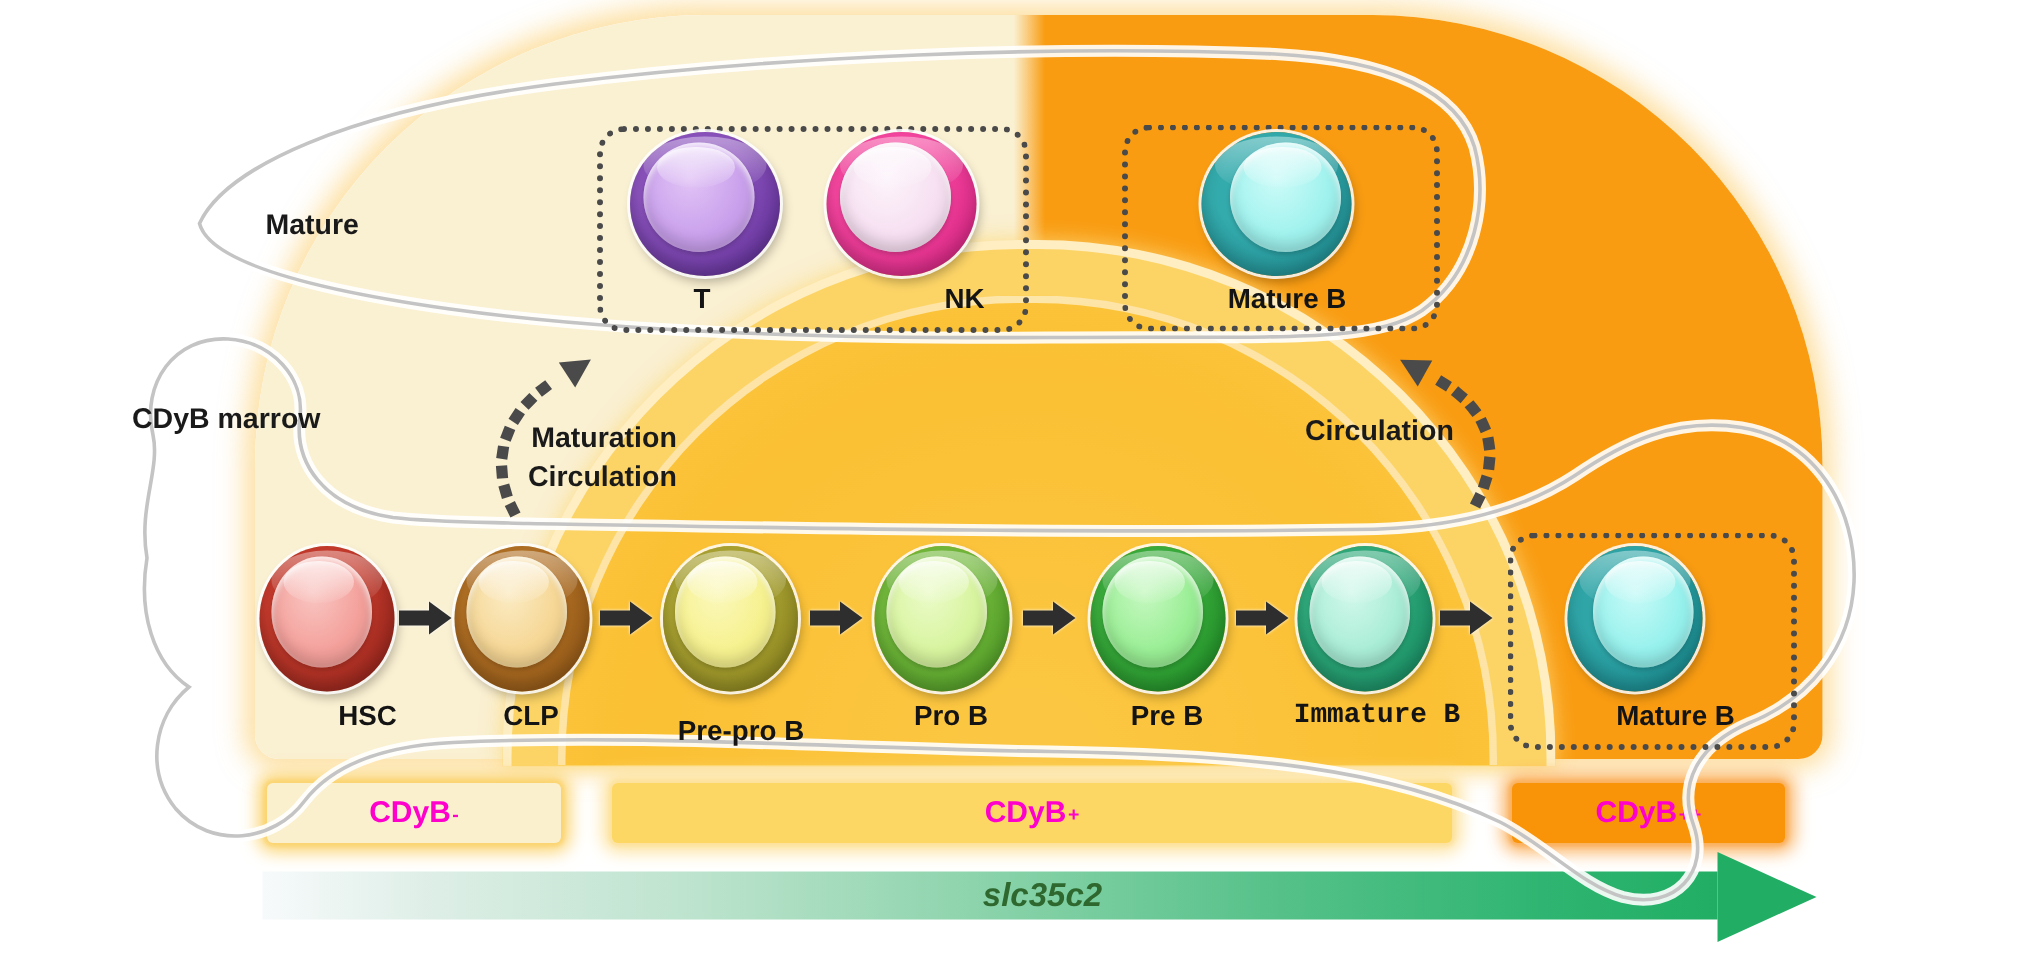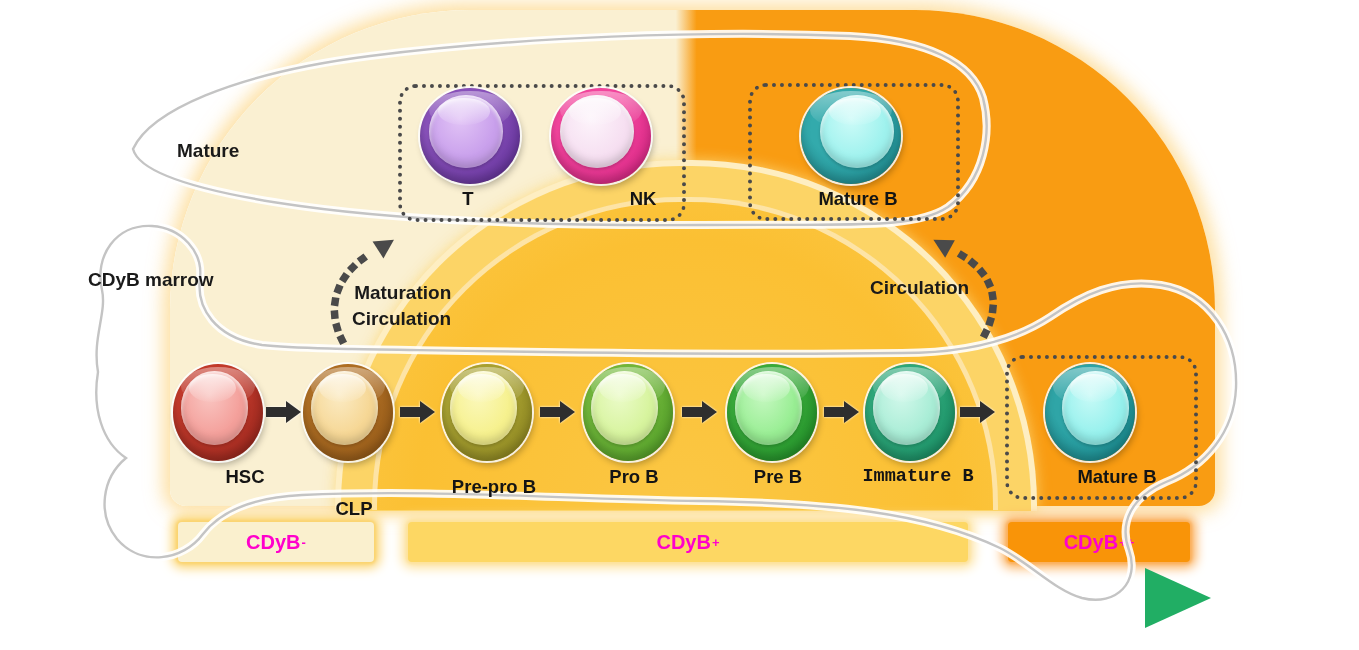--- a/index.html
+++ b/index.html
@@ -87,20 +87,23 @@
   </div>
   <div class="bar" style="left: 408px; width: 560px; --bg: #FDD763; --glow: #FDE29C;">
     <span>CDyB</span>
       <sup>+</sup>
   </div>
   <div class="bar" style="left: 1008px; width: 182px; --bg: #F99408; --glow: #FBB05C;">
     <span>CDyB</span>
       <sup>++</sup>
   </div>
 
+  <div class="gene-bar">
+    <div class="gene-label">slc35c2</div>
+  </div>
   <div class="gene-head"></div>
 
   <svg class="overlay" width="1359" height="650" viewBox="0 0 1359 650">
     <g>
       <path class="blob-under" d="M 133 149 C 150 112, 230 74, 370 56 C 520 37, 705 30, 850 36 C 928 40, 972 62, 983 98 C 992 132, 985 180, 948 207 C 915 229, 860 224, 700 225 C 540 226, 400 220, 300 206 C 215 194, 140 176, 133 149 Z"></path>
       <path class="blob-line" d="M 133 149 C 150 112, 230 74, 370 56 C 520 37, 705 30, 850 36 C 928 40, 972 62, 983 98 C 992 132, 985 180, 948 207 C 915 229, 860 224, 700 225 C 540 226, 400 220, 300 206 C 215 194, 140 176, 133 149 Z"></path>
     </g>
     <g>
       <path class="blob-under" d="M 262 345 C 215 338, 196 308, 200 278 C 203 252, 182 228, 152 226 C 116 224, 94 256, 102 290 C 107 313, 92 338, 98 372 C 92 408, 102 442, 126 458 C 102 478, 97 514, 117 539 C 141 567, 183 561, 203 534 C 223 508, 260 497, 302 495 C 430 489, 560 499, 700 501 C 830 503, 925 512, 1000 548 C 1030 563, 1054 590, 1082 598 C 1117 607, 1140 581, 1129 550 C 1119 523, 1131 497, 1166 482 C 1206 466, 1234 432, 1236 388 C 1238 338, 1210 293, 1161 285 C 1117 278, 1082 295, 1050 317 C 1012 342, 962 353, 902 353 C 702 356, 482 351, 352 349 C 317 348, 287 348, 262 345 Z"></path>
       <path class="blob-line" d="M 262 345 C 215 338, 196 308, 200 278 C 203 252, 182 228, 152 226 C 116 224, 94 256, 102 290 C 107 313, 92 338, 98 372 C 92 408, 102 442, 126 458 C 102 478, 97 514, 117 539 C 141 567, 183 561, 203 534 C 223 508, 260 497, 302 495 C 430 489, 560 499, 700 501 C 830 503, 925 512, 1000 548 C 1030 563, 1054 590, 1082 598 C 1117 607, 1140 581, 1129 550 C 1119 523, 1131 497, 1166 482 C 1206 466, 1234 432, 1236 388 C 1238 338, 1210 293, 1161 285 C 1117 278, 1082 295, 1050 317 C 1012 342, 962 353, 902 353 C 702 356, 482 351, 352 349 C 317 348, 287 348, 262 345 Z"></path>
@@ -175,21 +178,21 @@
   <div class="aro" style="left:400px;top:401px;"></div>
   <div class="aro" style="left:540px;top:401px;"></div>
   <div class="aro" style="left:682px;top:401px;"></div>
   <div class="aro" style="left:824px;top:401px;"></div>
   <div class="aro" style="left:960px;top:401px;"></div>
 
   <span class="lbl" style="left:468px;top:188px;">T</span>
   <span class="lbl" style="left:603px;top:188px;margin-left:40px;">NK</span>
   <span class="lbl" style="left:858px;top:188px;">Mature B</span>
   <span class="lbl" style="left:227px;top:466px;margin-left:18px;">HSC</span>
-  <span class="lbl" style="left:354px;top:466px;margin-top:32px;">CLP</span>
+  <span class="lbl" style="left:354px;top:466px;">CLP</span>
   <span class="lbl" style="left:494px;top:476px;">Pre-pro B</span>
   <span class="lbl" style="left:634px;top:466px;">Pro B</span>
   <span class="lbl" style="left:778px;top:466px;">Pre B</span>
   <span class="lbl" style="left:918px;top:466px;font-family:Liberation Mono, monospace;">Immature B</span>
   <span class="lbl" style="left:1117px;top:466px;">Mature B</span>
 
   <span class="region-lbl" style="left:177px;top:140px;">Mature</span>
   <span class="region-lbl" style="left:88px;top:269px;">CDyB marrow</span>
 
   <div class="anno" style="left:352px;top:280px;text-align:right;">

